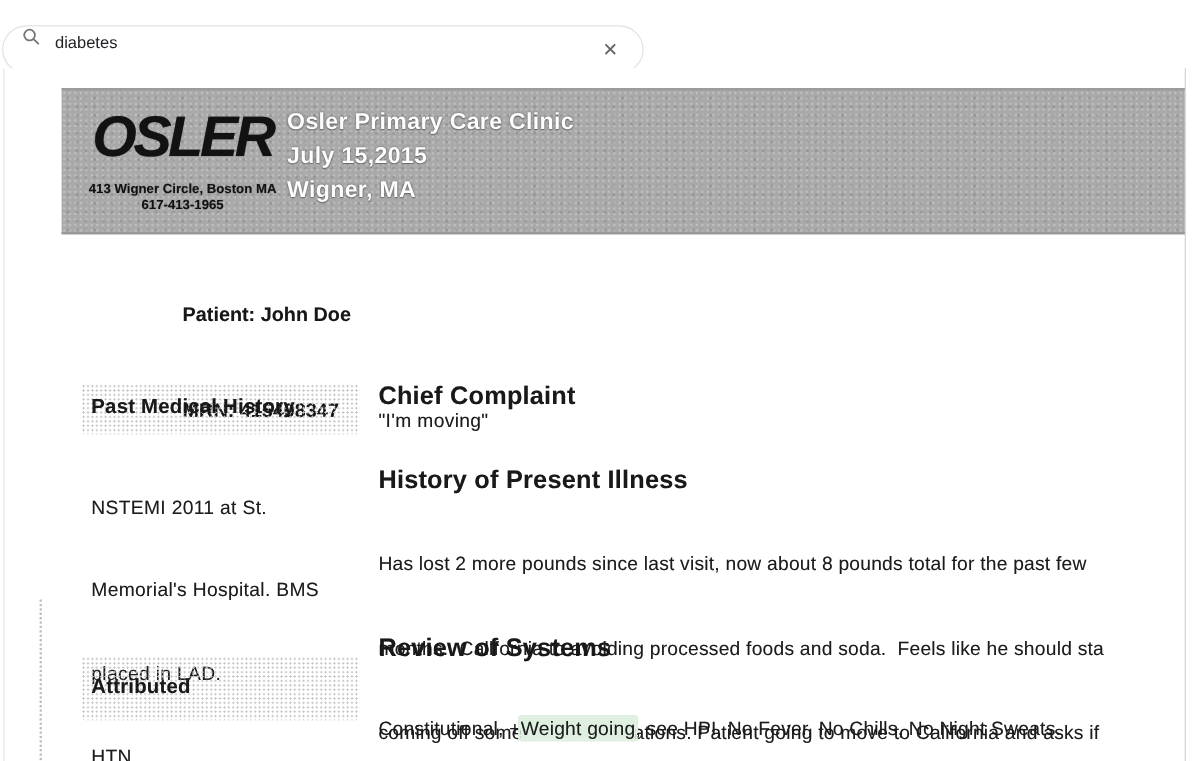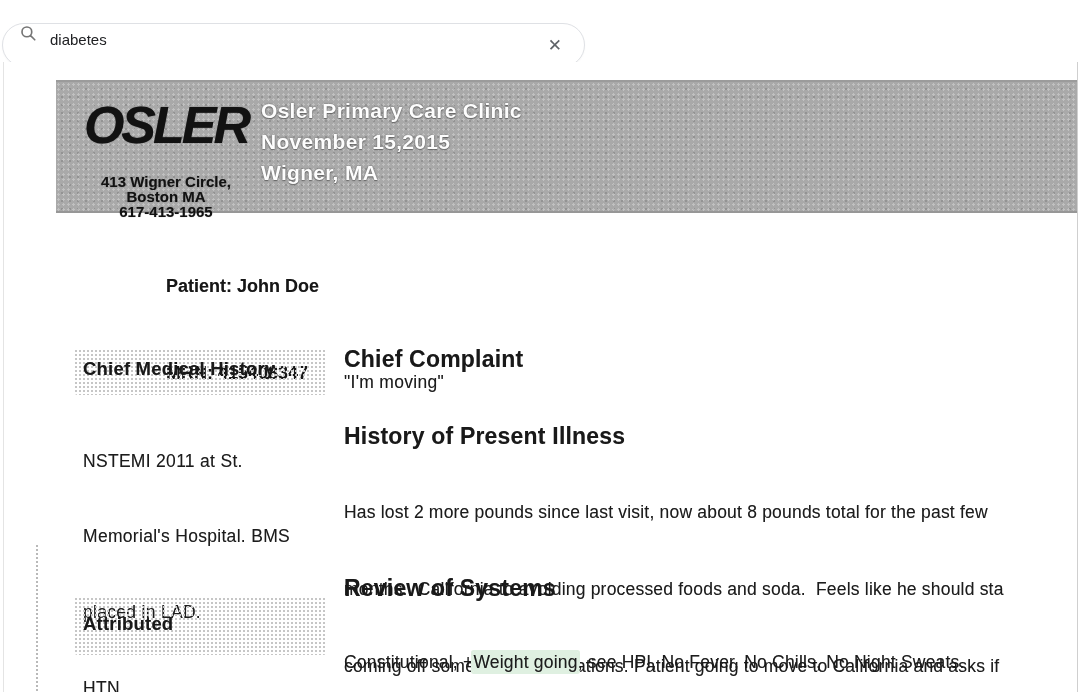--- a/index.html
+++ b/index.html
@@ -49,21 +49,21 @@
     border-top:2px solid #9b9b9b; border-bottom:2px solid #979797;
   }
   .logo {
     position:absolute; left:20px; top:16px; width:180px; text-align:center;
     color:#121212;
   }
   .logo-word {
     font-size:52px; font-weight:800; font-style:italic; letter-spacing:-3px;
     line-height:54px; text-shadow:0 0 1px rgba(0,0,0,0.6);
   }
-  .logo-addr { font-size:15px; font-weight:700; line-height:15px; margin-top:22px;
+  .logo-addr { font-size:12px; font-weight:700; line-height:15px; margin-top:12px;
     text-shadow:0 0 1px rgba(0,0,0,0.4); }
   .band-right {
     position:absolute; left:205px; top:13px; color:#fdfdfd; font-weight:700;
     font-size:21px; line-height:31px; letter-spacing:0.3px;
     text-shadow:0 0 2px rgba(88,88,88,0.9), 0 1px 1px rgba(70,70,70,0.6);
   }
 
   
   .patient {
     position:absolute; left:162px; top:152px;
@@ -123,34 +123,34 @@
     <div class="band">
       <div class="logo">
         <div class="logo-word">OSLER</div>
         <div class="logo-addr">
           <div>413 Wigner Circle, Boston MA</div>
           <div>617-413-1965</div>
         </div>
       </div>
       <div class="band-right">
         <div>Osler Primary Care Clinic</div>
-        <div>November 15,2015</div>
+        <div>July 15,2015</div>
         <div>Wigner, MA</div>
       </div>
     </div>
 
     <div class="patient doc-text">
       <div>Patient: John Doe</div>
       <div>MRN: 415408347</div>
     </div>
 
     <div class="scan-artifact"></div>
 
     <div class="patch patch-pmh"></div>
-    <div class="pmh-heading h1 doc-text">Chief Medical History</div>
+    <div class="pmh-heading h1 doc-text">Past Medical History</div>
     <div class="pmh-body doc-text">
       <div><span>NSTEMI 2011 at St.</span></div>
       <div><span>Memorial's Hospital. BMS</span></div>
       <div><span>placed in LAD.</span></div>
       <div><span>HTN</span></div>
       
       
       
     </div>
 

